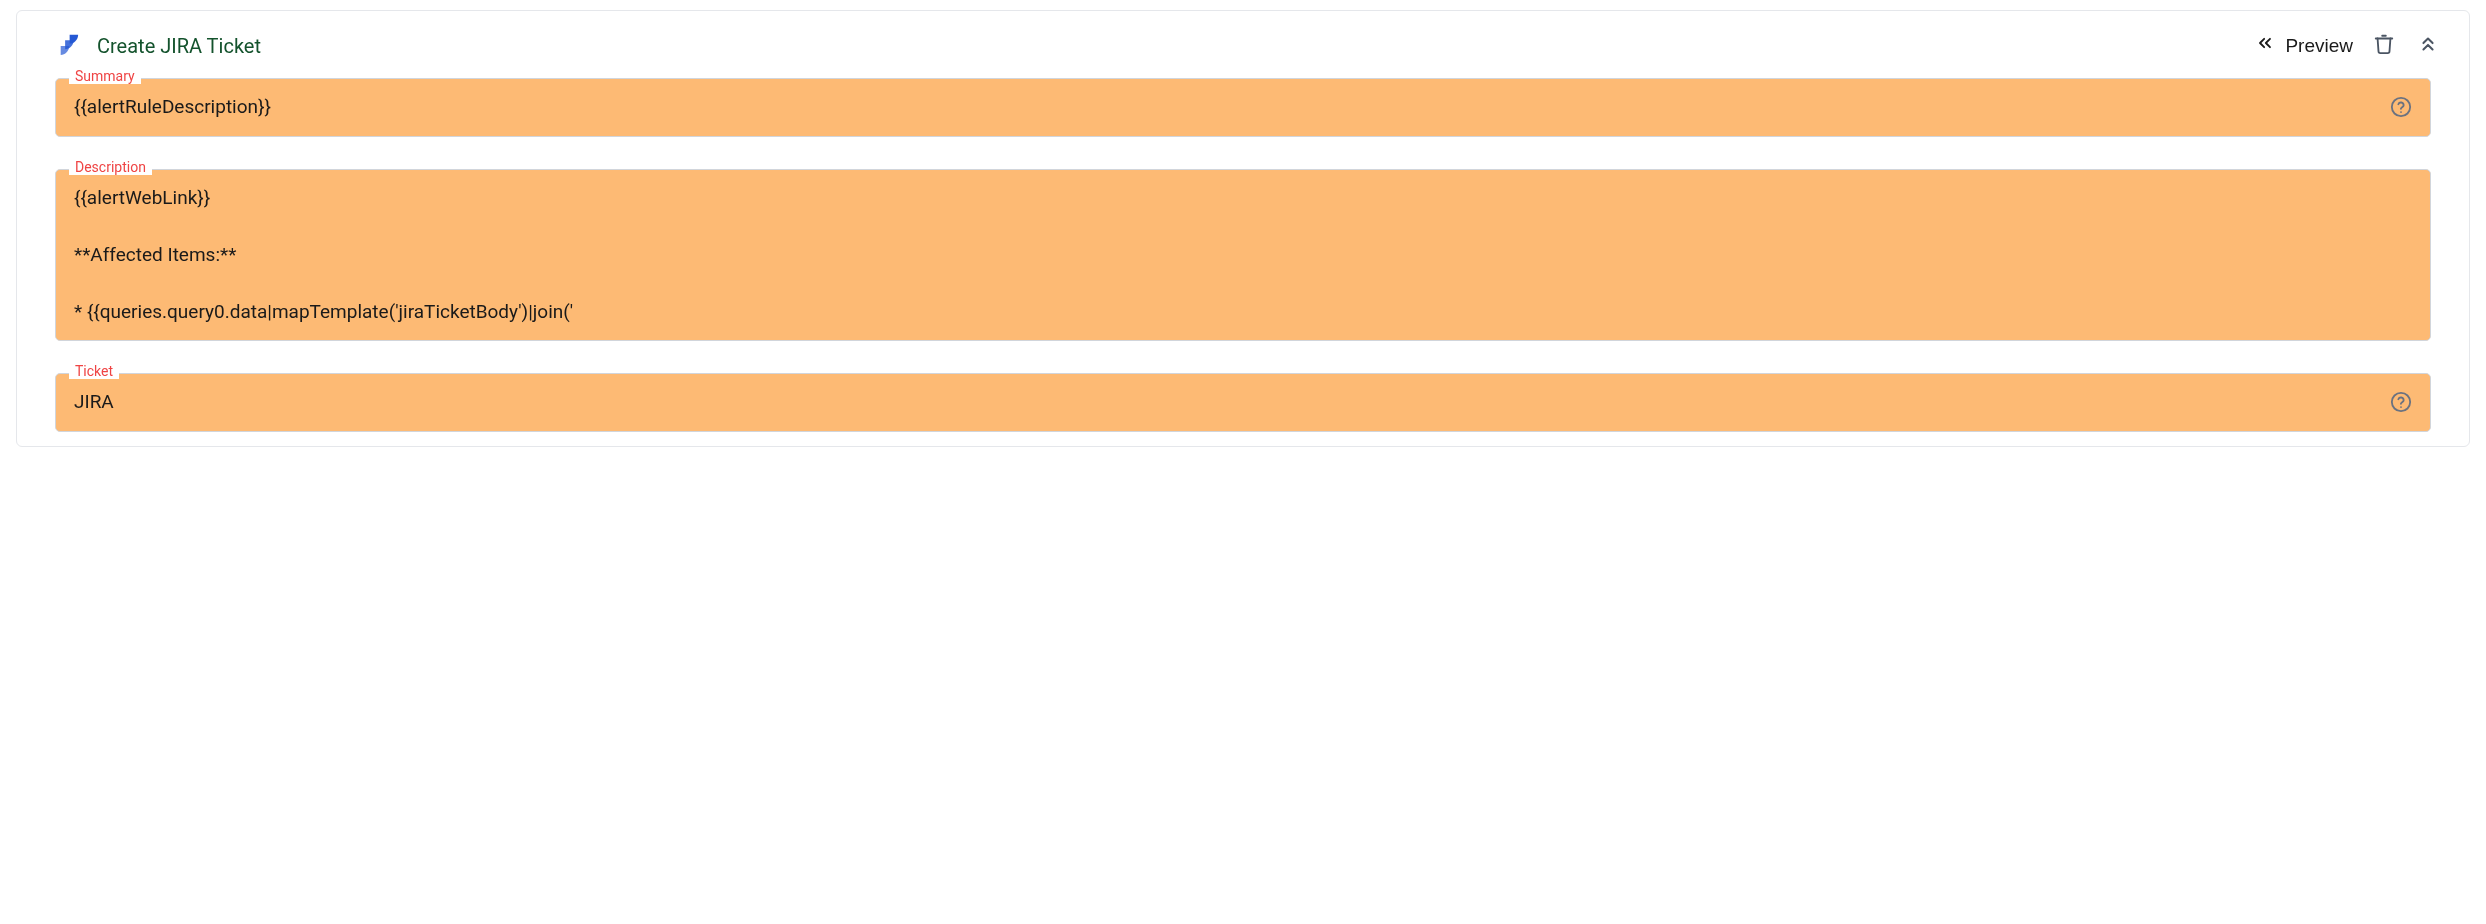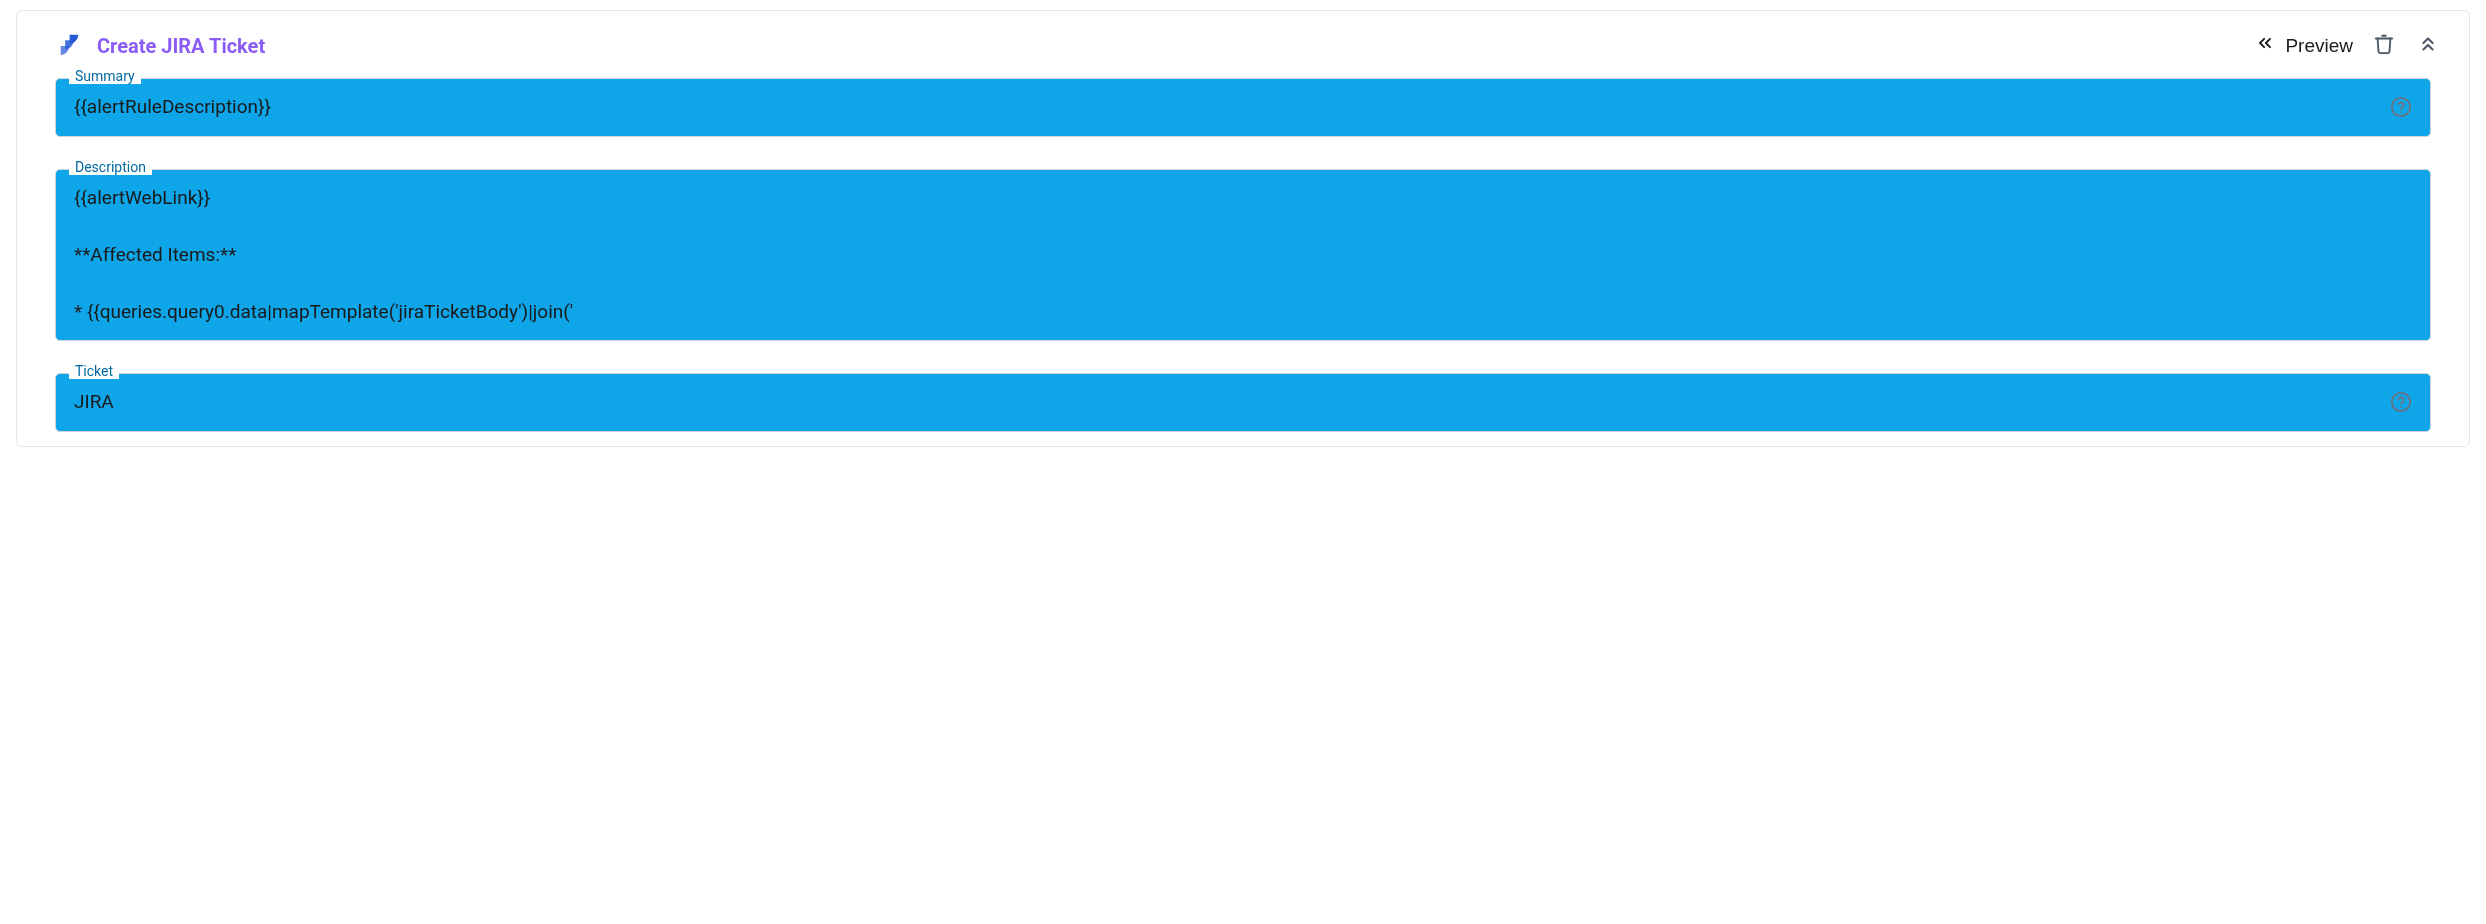--- a/index.html
+++ b/index.html
@@ -30,22 +30,22 @@
       gap: 14px;
       flex: 1;
     }
     .jira-icon {
       width: 26px;
       height: 26px;
       flex-shrink: 0;
     }
     .card-title {
       font-size: 20px;
-      font-weight: 700;
-      color: #8b5cf6;
+      font-weight: 400;
+      color: #14532d;
     }
     .header-actions {
       display: flex;
       align-items: center;
       gap: 18px;
     }
     .action-btn {
       display: flex;
       align-items: center;
       justify-content: center;
@@ -74,30 +74,30 @@
     .field {
       position: relative;
     }
     .field-label {
       position: absolute;
       top: -10px;
       left: 14px;
       background: #fff;
       padding: 0 6px;
       font-size: 14px;
-      color: #0369a1;
+      color: #ef4444;
       z-index: 1;
     }
     .field-box {
       border: 1px solid #d1d5db;
       border-radius: 5px;
       padding: 14px 18px;
       display: flex;
       align-items: center;
-      background: #0ea5e9;
+      background: #fdba74;
       position: relative;
     }
     .field-box.multiline {
       align-items: flex-start;
     }
     .field-value {
       flex: 1;
       font-size: 19px;
       color: #1a1a1a;
       font-family: inherit;

